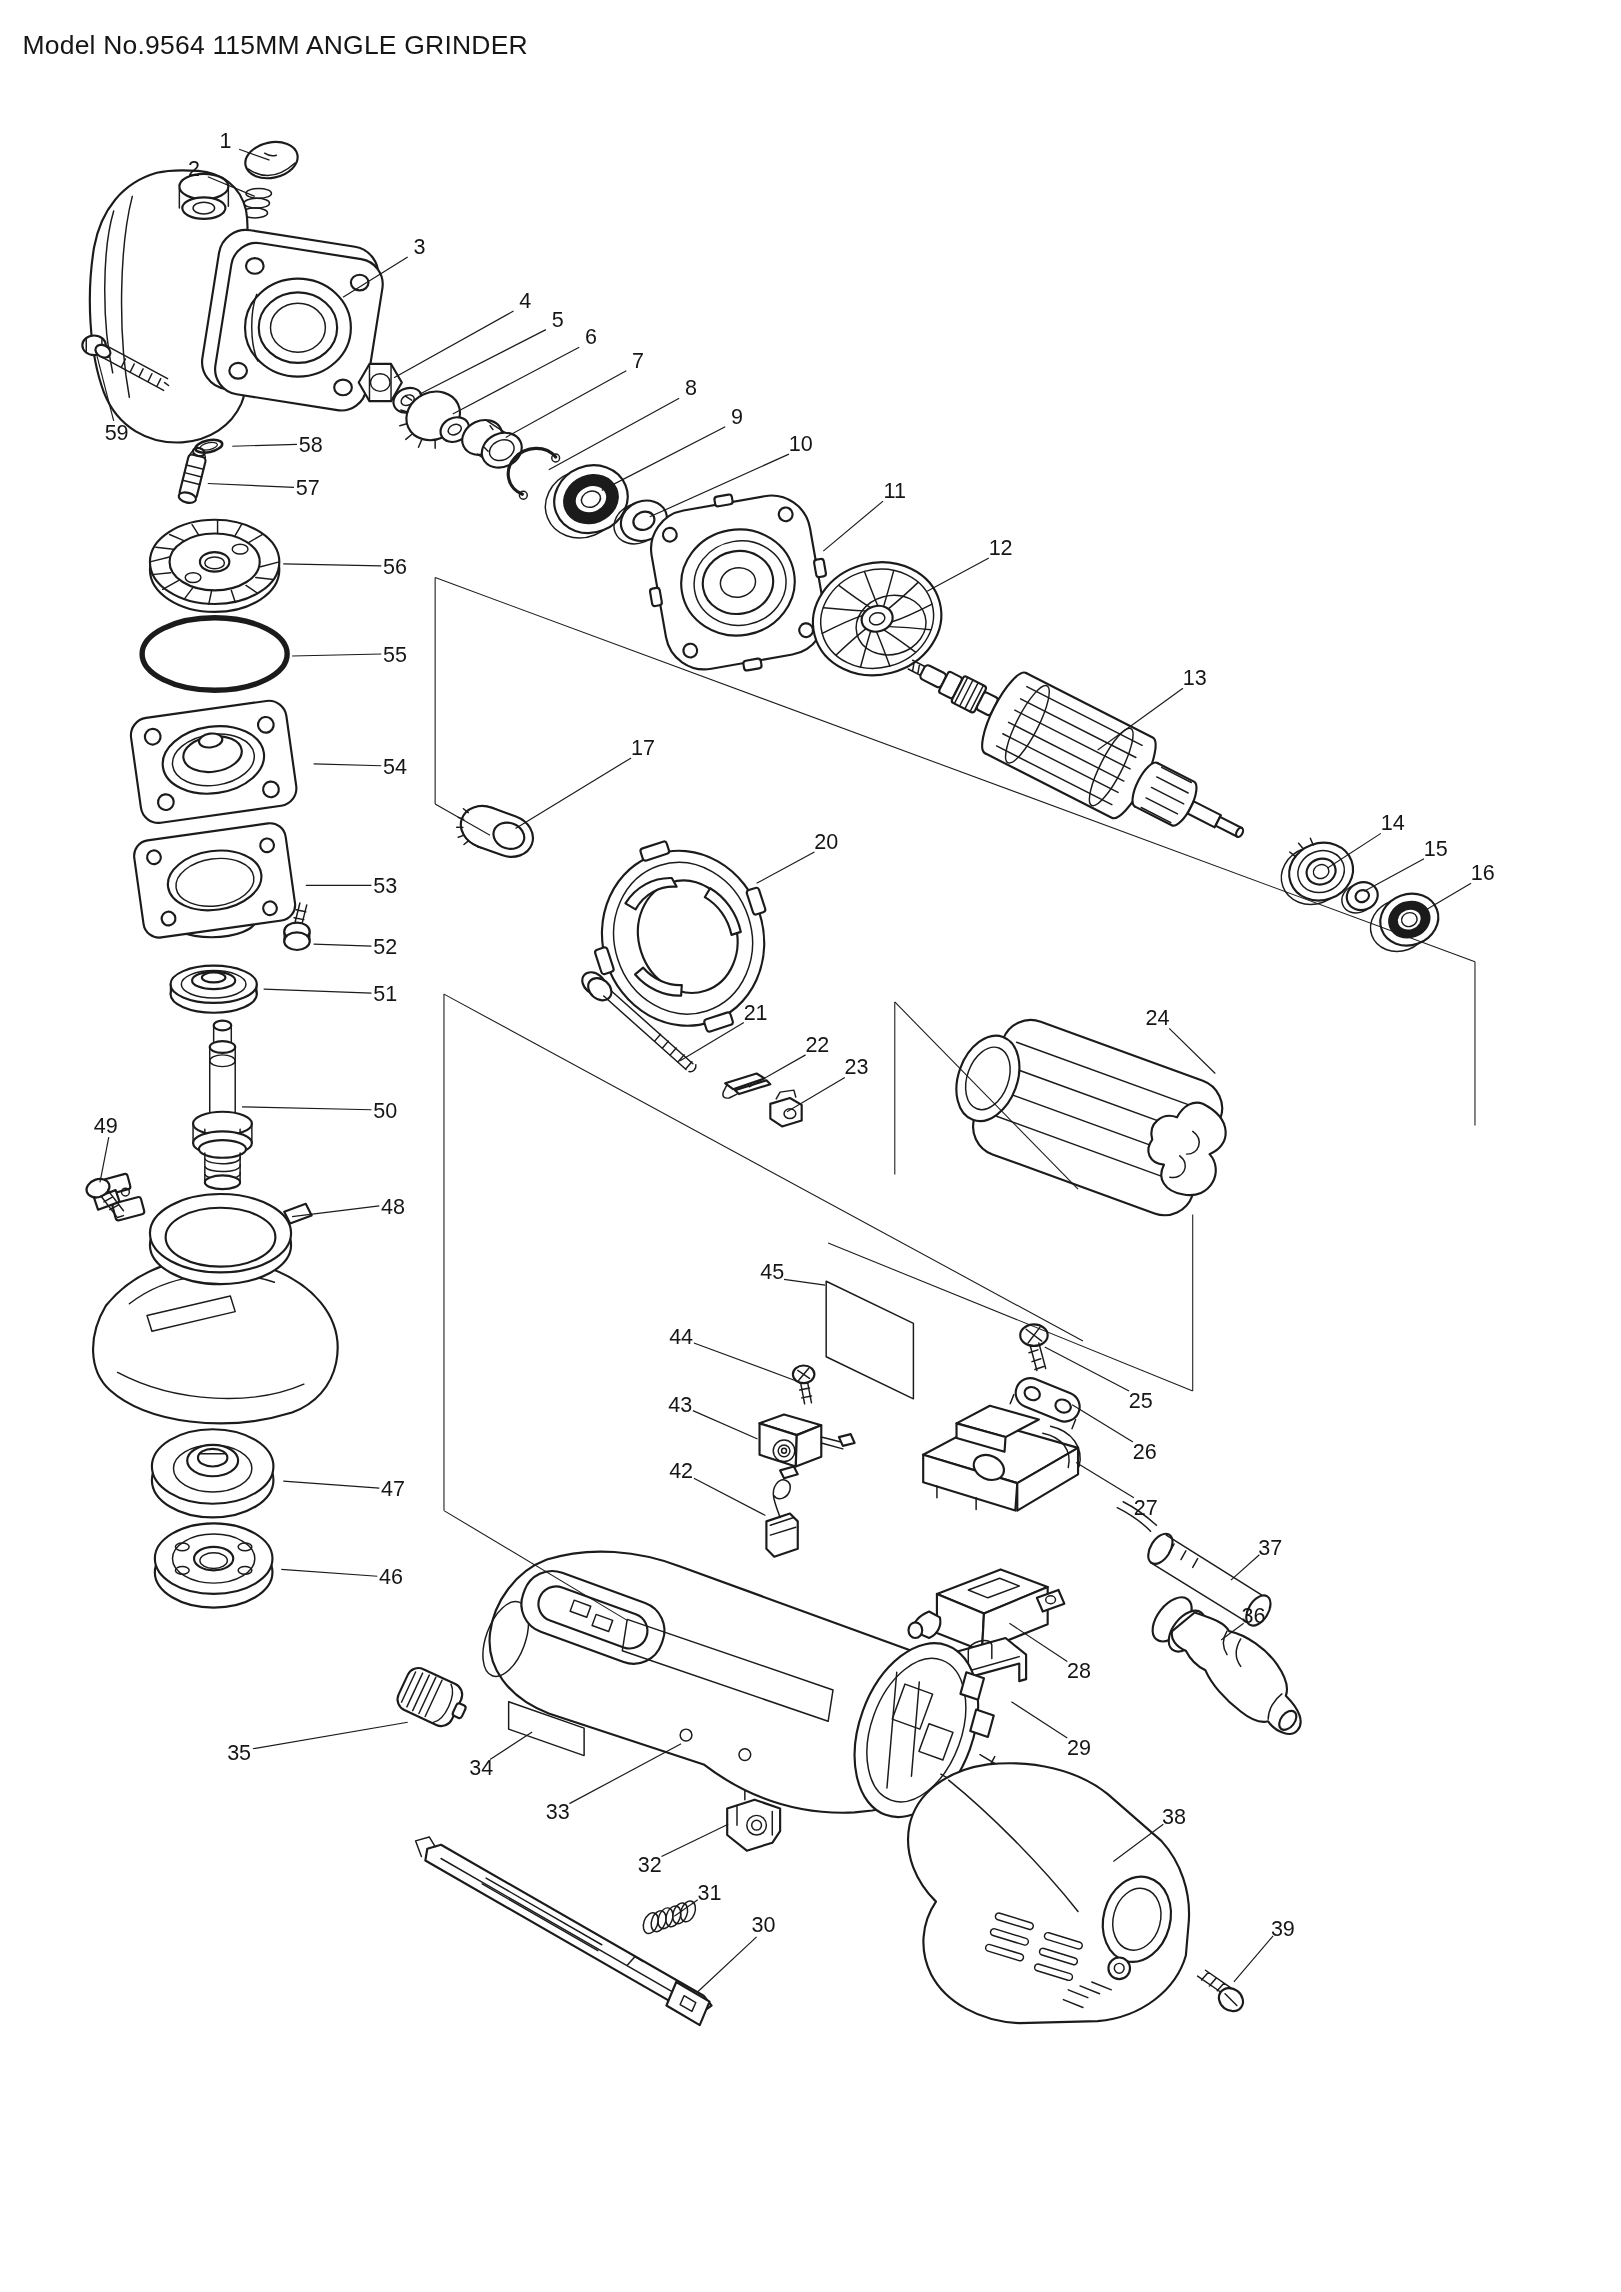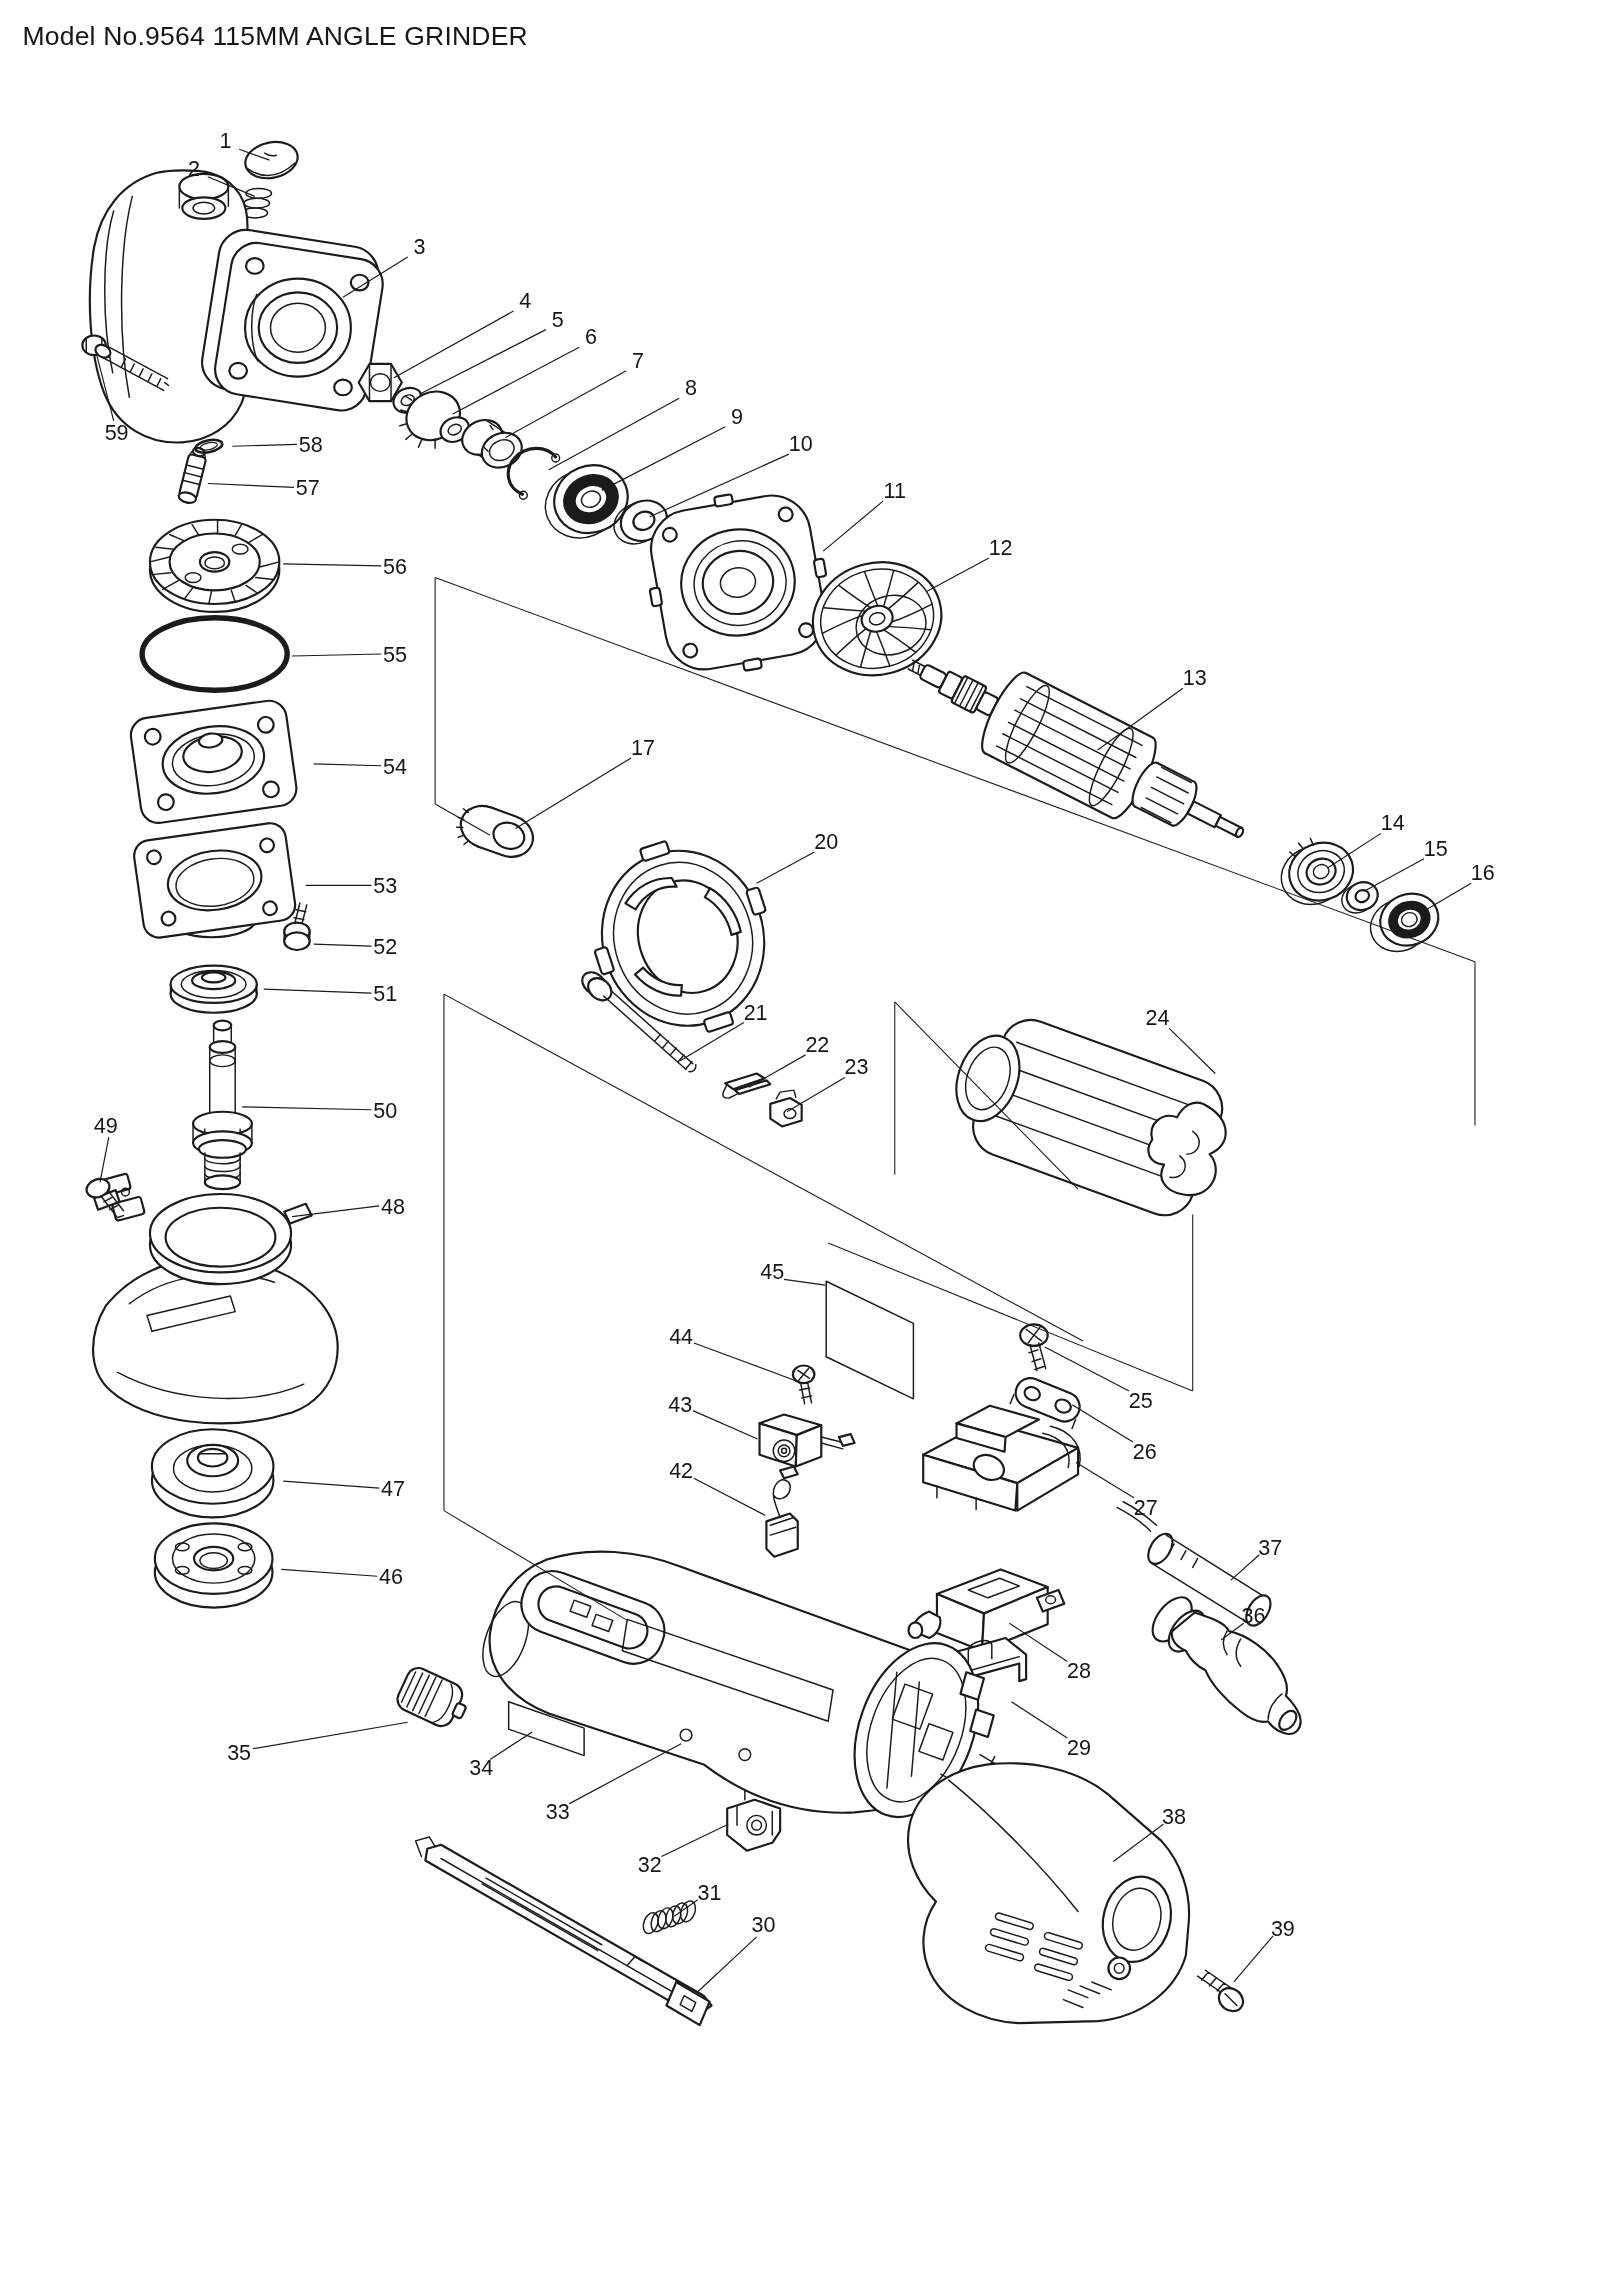--- a/index.html
+++ b/index.html
@@ -1,18 +1,18 @@
 <!DOCTYPE html>
 <html><head>
 <meta charset="utf-8">
 <style>
   html,body{margin:0;padding:0;background:#ffffff;}
   body{width:1621px;height:2293px;position:relative;font-family:"Liberation Sans",sans-serif;}
   #stage{position:absolute;left:0;top:0;width:1621px;height:2293px;}
-  #title{position:absolute;left:22.5px;top:21px;font-size:26.5px;color:#161616;letter-spacing:0.2px;white-space:nowrap;}
+  #title{position:absolute;left:22.5px;top:30px;font-size:26.5px;color:#161616;letter-spacing:0.2px;white-space:nowrap;}
   svg text.plbl{font-family:"Liberation Sans",sans-serif;font-size:22px;fill:#161616;}
   .o{fill:#ffffff;stroke:#1b1b1b;stroke-width:2.2;stroke-linejoin:round;stroke-linecap:round;}
   .l{fill:none;stroke:#1b1b1b;stroke-width:1.5;stroke-linejoin:round;stroke-linecap:round;}
   .k{fill:#1b1b1b;stroke:none;}
   .t{fill:none;stroke:#1b1b1b;stroke-width:5.5;}
 </style>
 </head>
 <body>
 
 <div id="stage">

